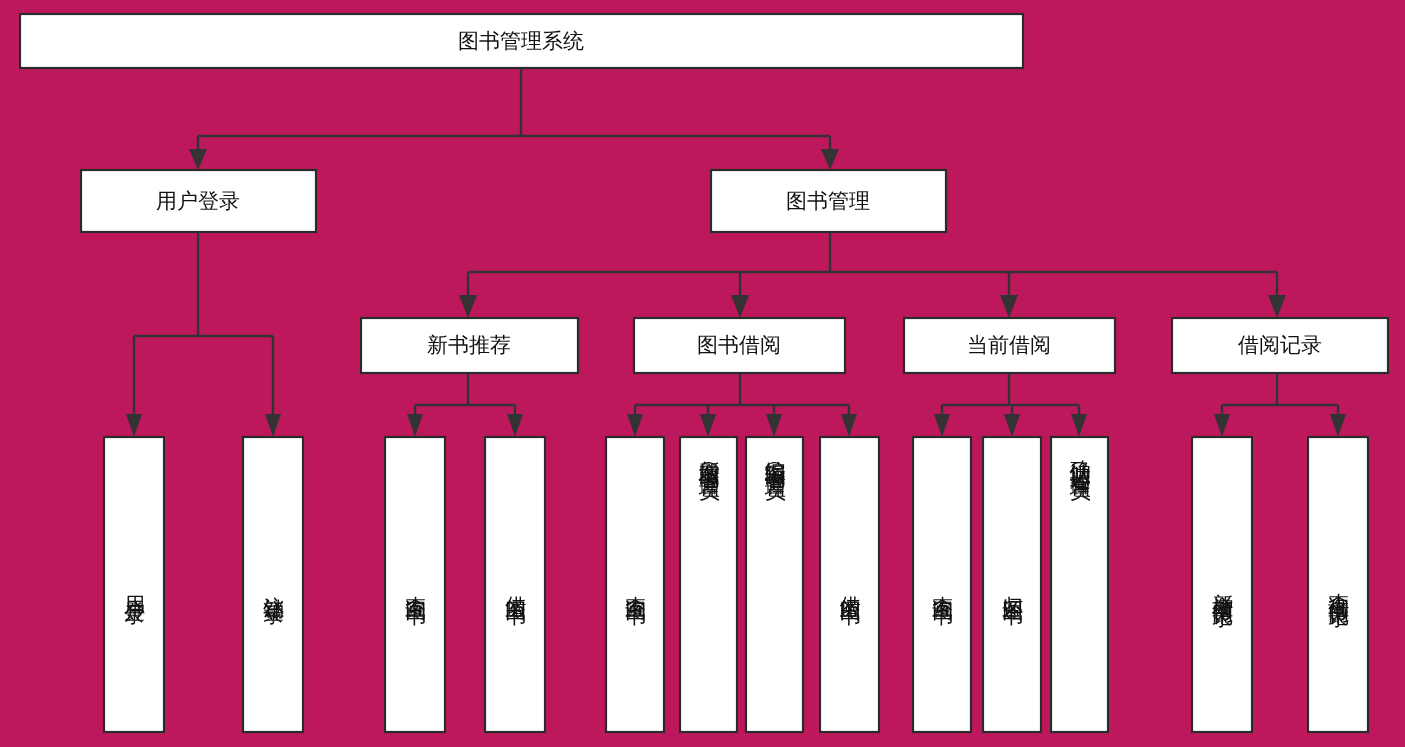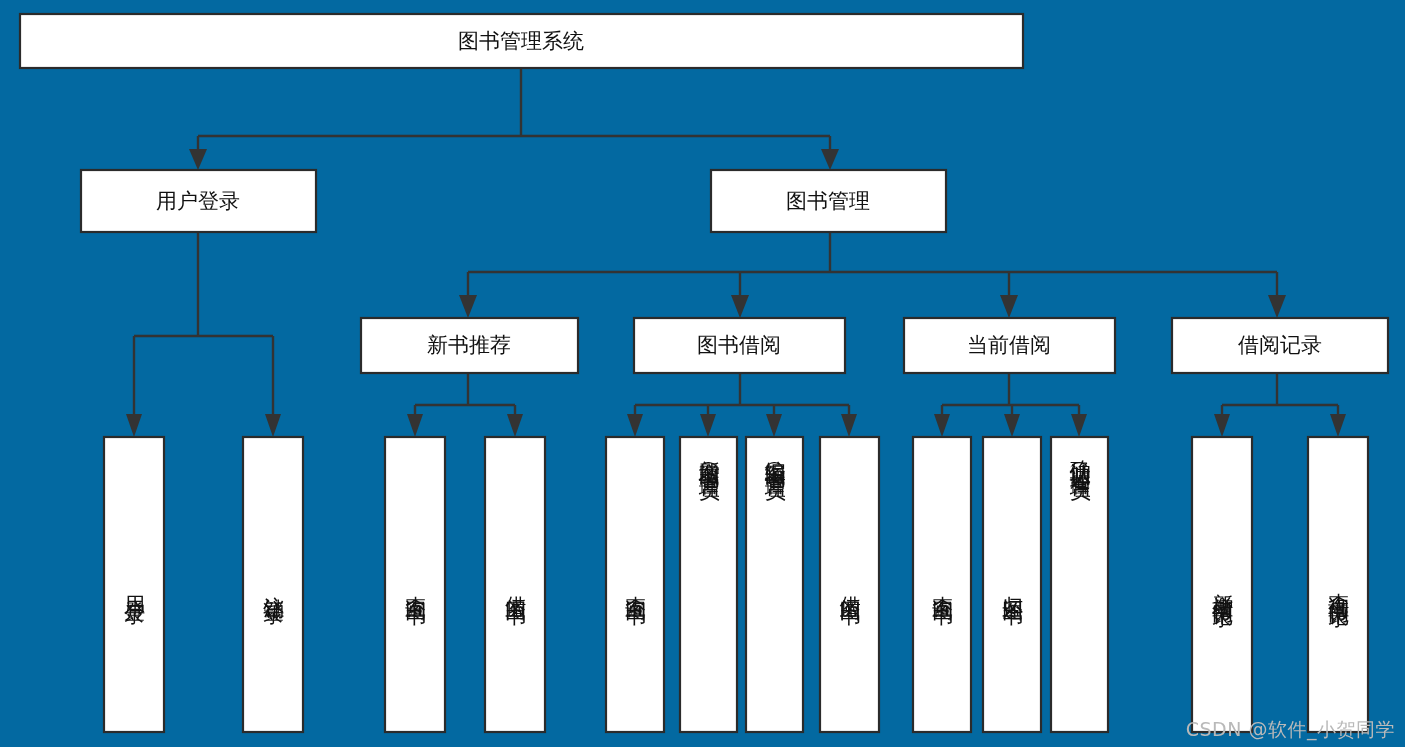--- a/index.html
+++ b/index.html
@@ -8,21 +8,21 @@
     padding: 0;
     background: #ffffff;
   }
   body {
     font-family: "DejaVu Sans", "Liberation Sans", sans-serif;
   }
   #canvas {
     position: relative;
     width: 1405px;
     height: 747px;
-    background: #0369a1;
+    background: #be185d;
     overflow: hidden;
   }
   svg#diagram {
     position: absolute;
     left: 0;
     top: 0;
     width: 1405px;
     height: 747px;
   }
   .node-rect {
@@ -240,15 +240,14 @@
   <div class="vlabel-wrap" style="left:1051px; top:437px; width:57px; height:295px; align-items:flex-start;">
     <span class="node-label-v" style="position:static; margin-top:6px;">确认归还（管理员）</span>
   </div>
   <div class="vlabel-wrap" style="left:1192px; top:437px; width:60px; height:295px;">
     <span class="node-label-v" style="position:static;">新增借阅记录</span>
   </div>
   <div class="vlabel-wrap" style="left:1308px; top:437px; width:60px; height:295px;">
     <span class="node-label-v" style="position:static;">查询借阅记录</span>
   </div>
 
-  <div class="watermark">CSDN @软件_小贺同学</div>
 
 </div>
 
 </body></html>

